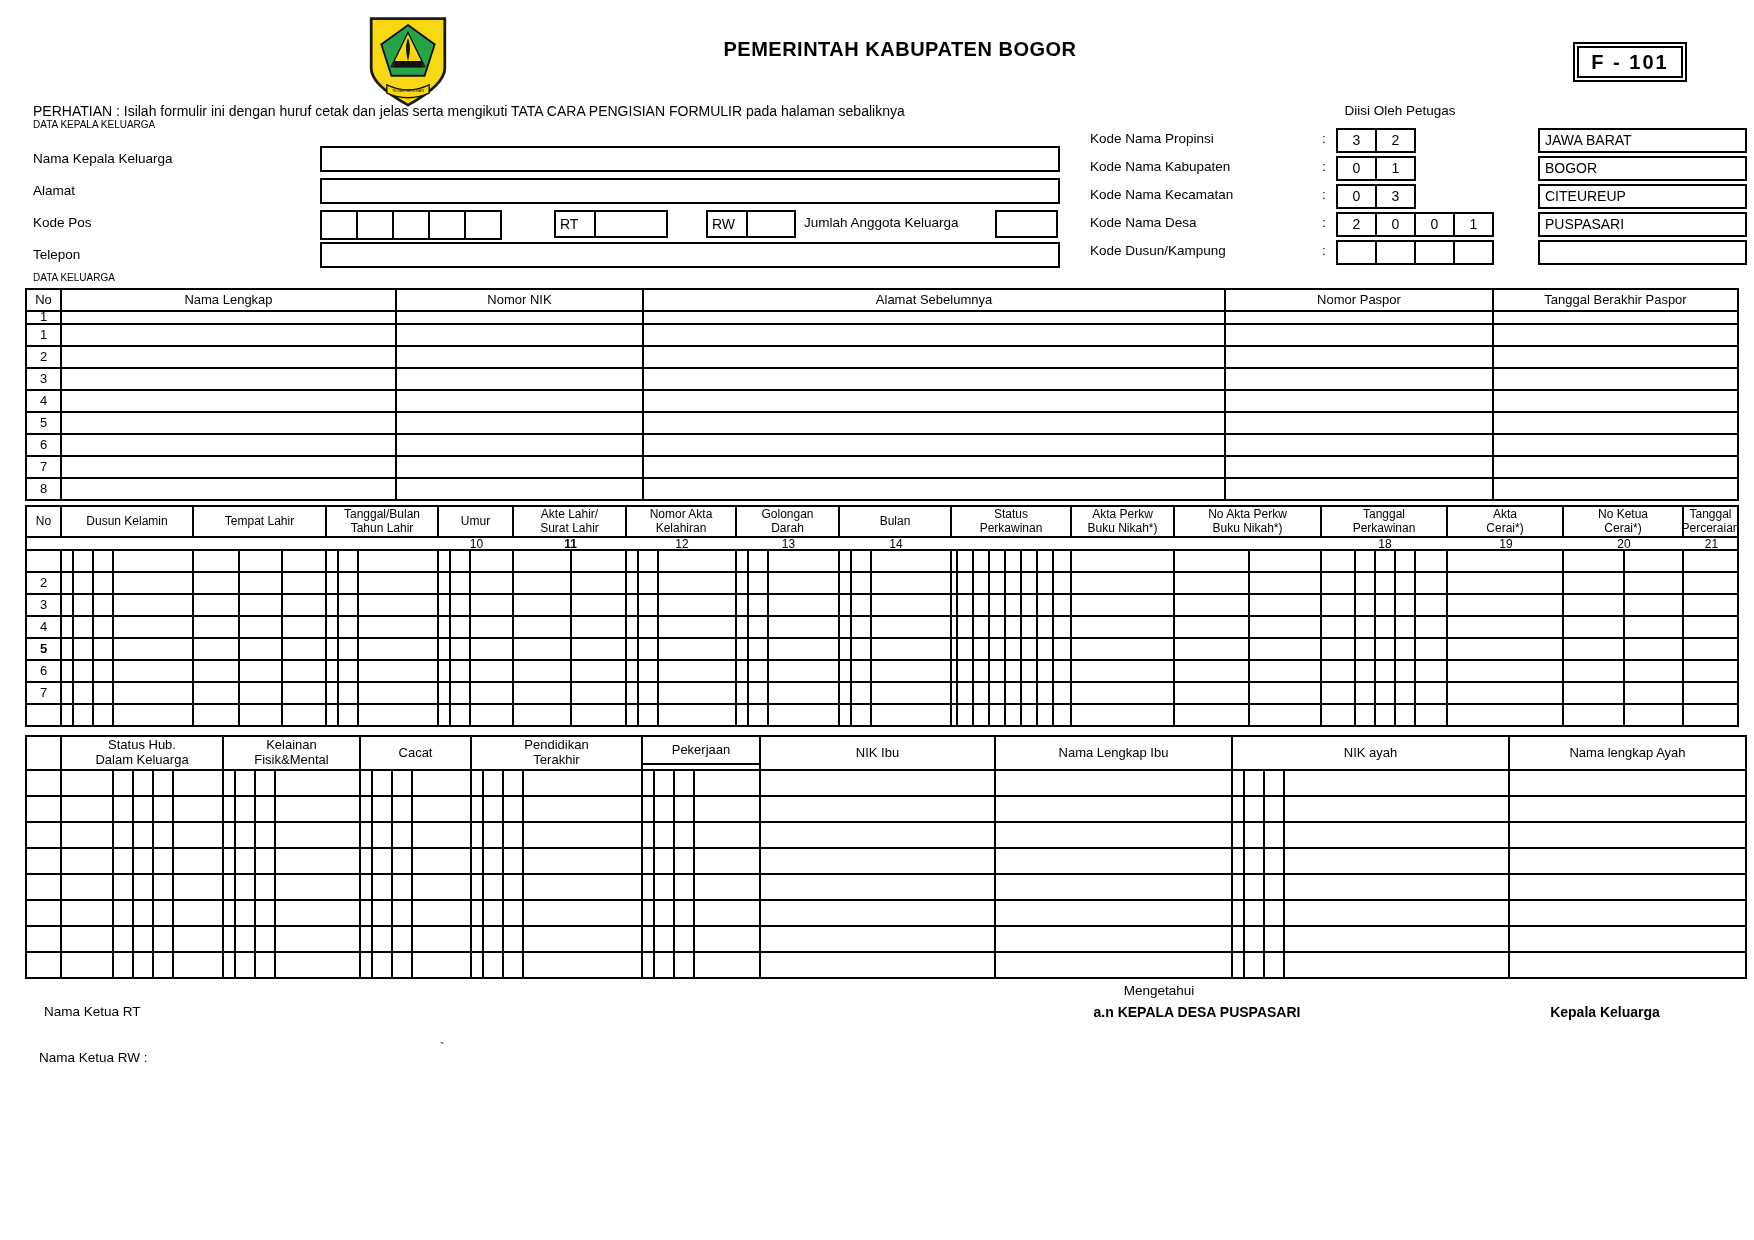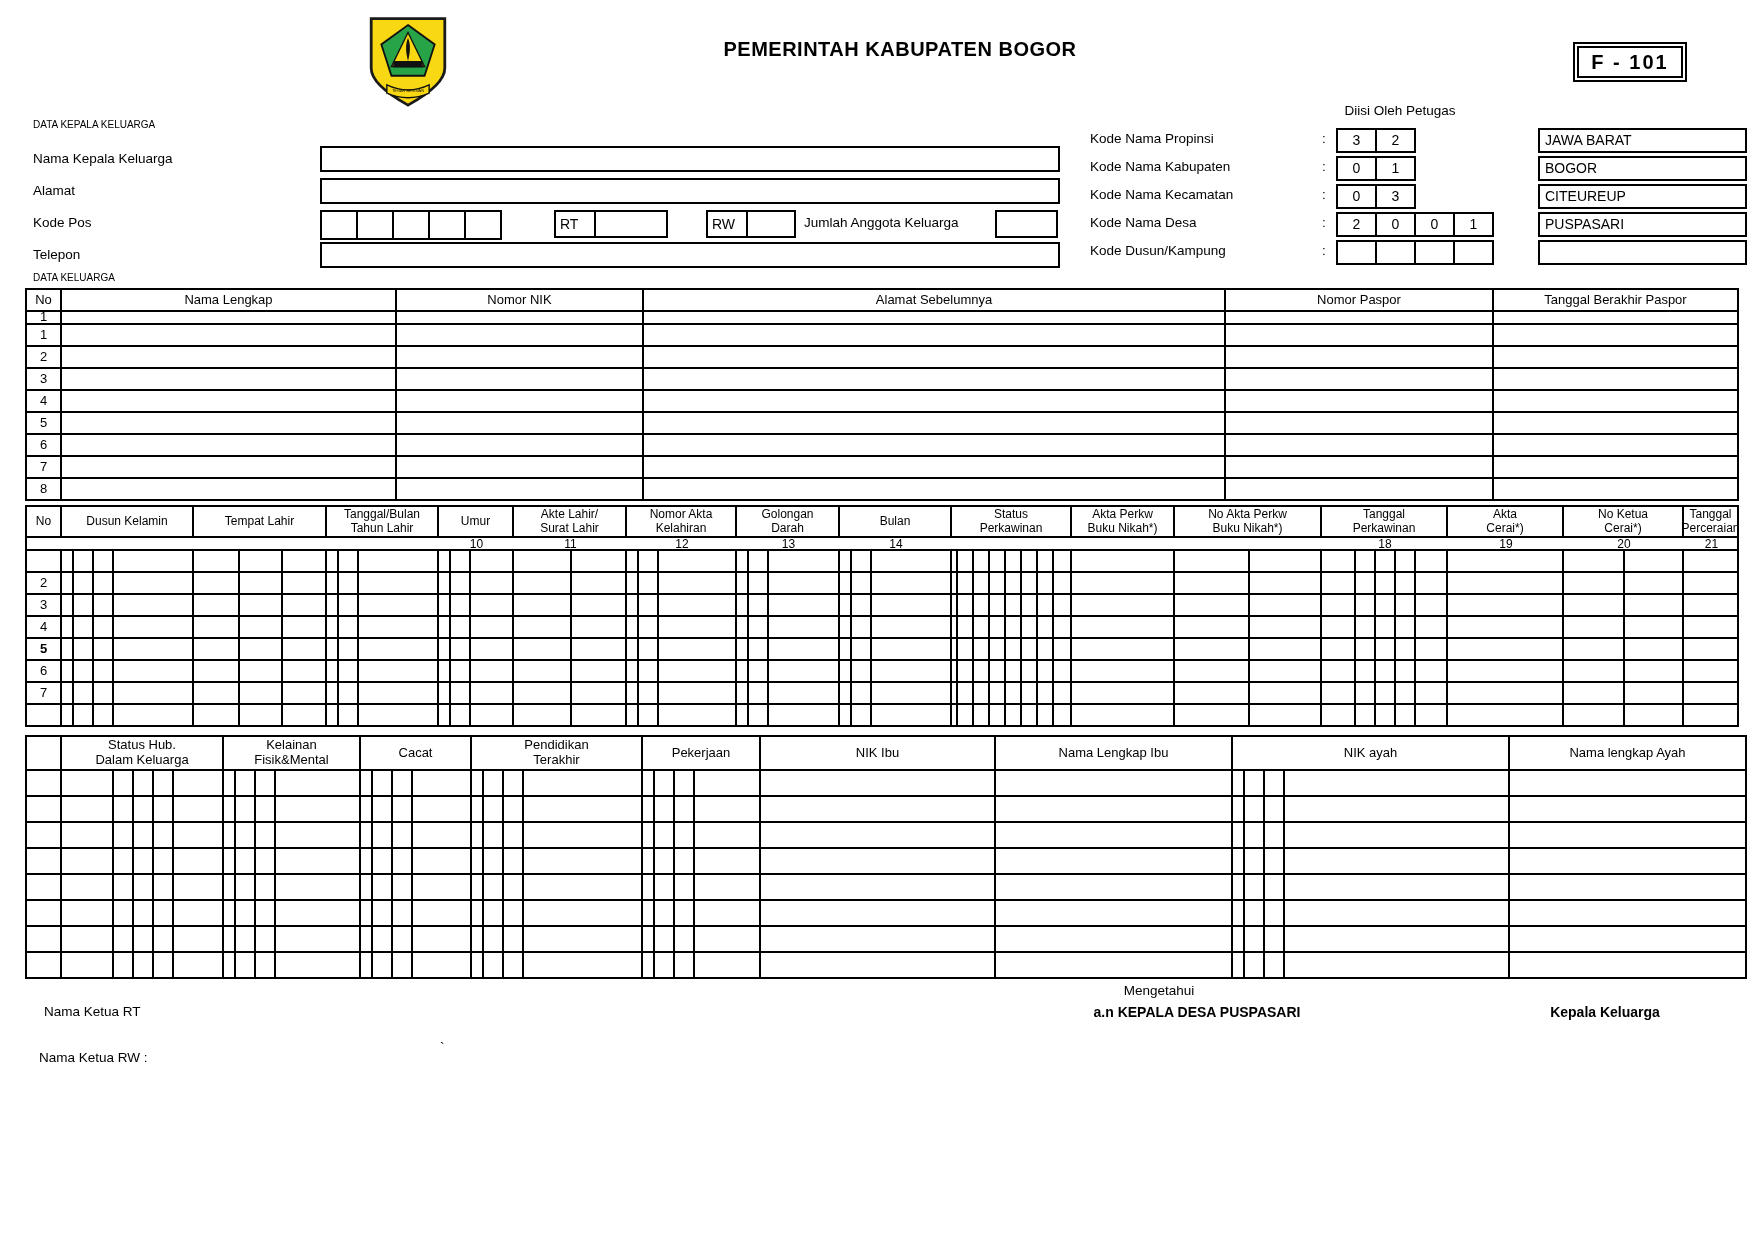--- a/index.html
+++ b/index.html
@@ -47,20 +47,21 @@
       <text x="50" y="83.5" font-size="4.2" text-anchor="middle" fill="#111">TEGAR BERIMAN</text>
     </svg>
   </div>
 
   <div class="title1">PEMERINTAH KABUPATEN BOGOR</div>
 
   <div class="fbox-outer">
     <div class="fbox-inner">F - 101</div>
   </div>
 
+  <div class="lbl" style="left:33px;top:103px;font-size:14px;">PERHATIAN : Isilah formulir ini dengan huruf cetak dan jelas serta mengikuti TATA CARA PENGISIAN FORMULIR pada halaman sebaliknya</div>
   <div class="lbl" style="left:1300px;top:103px;width:200px;text-align:center;">Diisi Oleh Petugas</div>
 
   <div class="sect" style="left:33px;top:119px;">DATA KEPALA KELUARGA</div>
 
   <div class="lbl" style="left:33px;top:151px;">Nama Kepala Keluarga</div>
   <div class="ibox" style="left:320px;top:146px;width:740px;height:26px;"></div>
 
   <div class="lbl" style="left:33px;top:183px;">Alamat</div>
   <div class="ibox" style="left:320px;top:178px;width:740px;height:26px;"></div>
 
@@ -208,21 +209,21 @@
       <div class="cell hdr2" style="left: 1320px; top: 505px; width: 128px; height: 33px;">Tanggal
 Perkawinan</div>
       <div class="cell hdr2" style="left: 1446px; top: 505px; width: 118px; height: 33px;">Akta
 Cerai*)</div>
       <div class="cell hdr2" style="left: 1562px; top: 505px; width: 122px; height: 33px;">No Ketua
 Cerai*)</div>
       <div class="cell hdr2" style="left: 1682px; top: 505px; width: 57px; height: 33px;">Tanggal
 Perceraian</div>
       <div class="numstrip" style="left: 25px; top: 536px; width: 1714px; height: 15px;">
         <span class="numlab" style="left: 449.5px;">10</span>
-        <span class="numlab" style="left: 543.5px;">11</span>
+        <span class="numlab" style="left: 543.5px; font-weight: bold;">11</span>
         <span class="numlab" style="left: 655px;">12</span>
         <span class="numlab" style="left: 761.5px;">13</span>
         <span class="numlab" style="left: 869px;">14</span>
         <span class="numlab" style="left: 1358px;">18</span>
         <span class="numlab" style="left: 1479px;">19</span>
         <span class="numlab" style="left: 1597px;">20</span>
         <span class="numlab" style="left: 1684.5px;">21</span>
       </div>
       <div class="cell" style="left: 25px; top: 549px; width: 37px; height: 24px;"></div>
       <div class="cell" style="left: 60px; top: 549px; width: 134px; height: 24px; position: absolute;"><div class="dbox" style="left: 10px; width: 22px;"></div><div class="dbox" style="left: 30px; width: 22px;"></div></div>
@@ -355,21 +356,21 @@
     </div>
   <div id="table3">
       <div class="cell hdr" style="left: 25px; top: 735px; width: 37px; height: 36px;"></div>
       <div class="cell hdr" style="left: 60px; top: 735px; width: 164px; height: 36px;">Status Hub.
 Dalam Keluarga</div>
       <div class="cell hdr" style="left: 222px; top: 735px; width: 139px; height: 36px;">Kelainan
 Fisik&amp;Mental</div>
       <div class="cell hdr" style="left: 359px; top: 735px; width: 113px; height: 36px;">Cacat</div>
       <div class="cell hdr" style="left: 470px; top: 735px; width: 173px; height: 36px;">Pendidikan
 Terakhir</div>
-      <div class="cell hdr" style="left: 641px; top: 735px; width: 120px; height: 36px;">Pekerjaan</div>
+      <div class="cell hdr" style="left: 641px; top: 735px; width: 120px; height: 30px;">Pekerjaan</div>
       <div class="cell hdr" style="left: 759px; top: 735px; width: 237px; height: 36px;">NIK Ibu</div>
       <div class="cell hdr" style="left: 994px; top: 735px; width: 239px; height: 36px;">Nama Lengkap Ibu</div>
       <div class="cell hdr" style="left: 1231px; top: 735px; width: 279px; height: 36px;">NIK ayah</div>
       <div class="cell hdr" style="left: 1508px; top: 735px; width: 239px; height: 36px;">Nama lengkap Ayah</div>
       <div class="cell" style="left: 25px; top: 769px; width: 37px; height: 28px;"></div>
       <div class="cell" style="left: 60px; top: 769px; width: 164px; height: 28px;"><div class="dbox" style="left: 50px; width: 22px;"></div><div class="dbox" style="left: 70px; width: 22px;"></div><div class="dbox" style="left: 90px; width: 22px;"></div></div>
       <div class="cell" style="left: 222px; top: 769px; width: 139px; height: 28px;"><div class="dbox" style="left: 10px; width: 22px;"></div><div class="dbox" style="left: 30px; width: 22px;"></div></div>
       <div class="cell" style="left: 359px; top: 769px; width: 113px; height: 28px;"><div class="dbox" style="left: 10px; width: 22px;"></div><div class="dbox" style="left: 30px; width: 22px;"></div></div>
       <div class="cell" style="left: 470px; top: 769px; width: 173px; height: 28px;"><div class="dbox" style="left: 10px; width: 22px;"></div><div class="dbox" style="left: 30px; width: 22px;"></div></div>
       <div class="cell" style="left: 641px; top: 769px; width: 120px; height: 28px;"><div class="dbox" style="left: 10px; width: 22px;"></div><div class="dbox" style="left: 30px; width: 22px;"></div></div>

